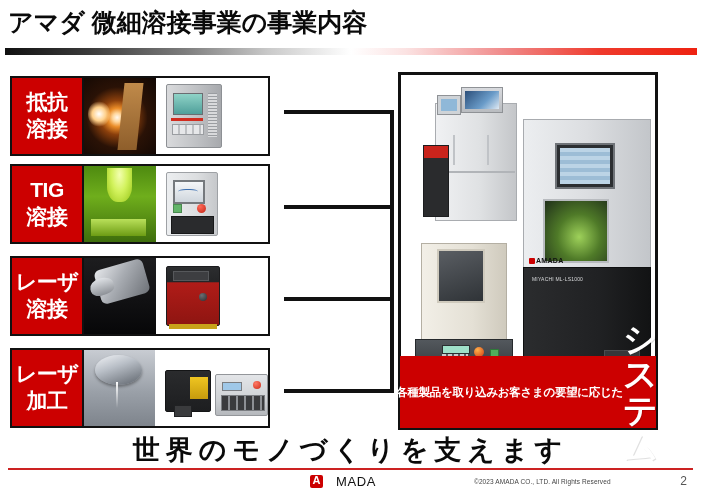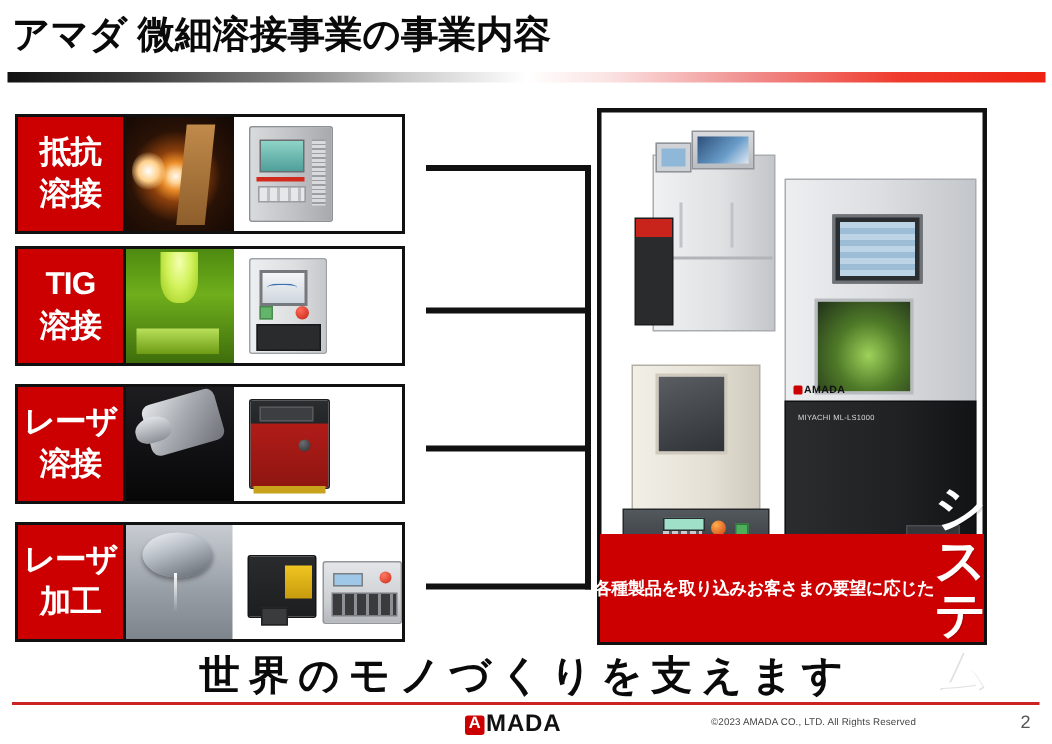--- a/index.html
+++ b/index.html
@@ -493,21 +493,21 @@
     border-radius: 2px;
     position: relative;
     margin-right: 1px;
   }
   .amada-logo .mark::after {
     content: "A";
     position: absolute; left: 0; top: -1px; width: 13px;
     text-align: center; color: #fff; font-size: 11px; font-weight: bold;
   }
   .amada-logo .word {
-    font-size: 16px; font-weight: bold; letter-spacing: .6px; color: #111;
+    font-size: 13px; font-weight: normal; letter-spacing: .6px; color: #111; padding-left: 12px;
   }
   .copyright {
     position: absolute;
     left: 474px; top: 478px;
     font-size: 6.5px;
     color: #444;
     letter-spacing: .1px;
     white-space: nowrap;
   }
   .page-num {

